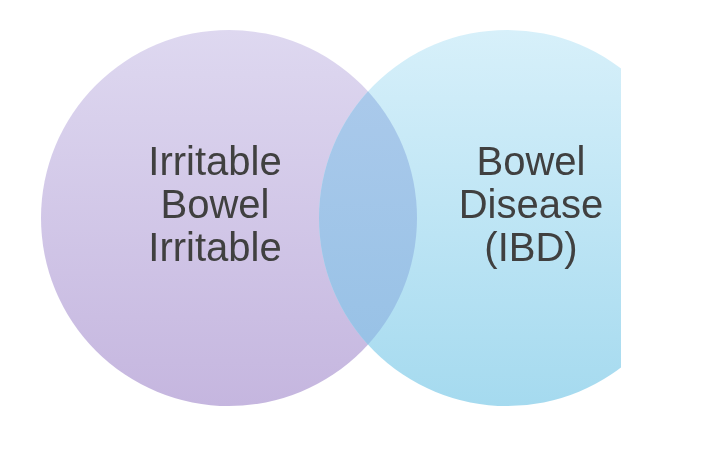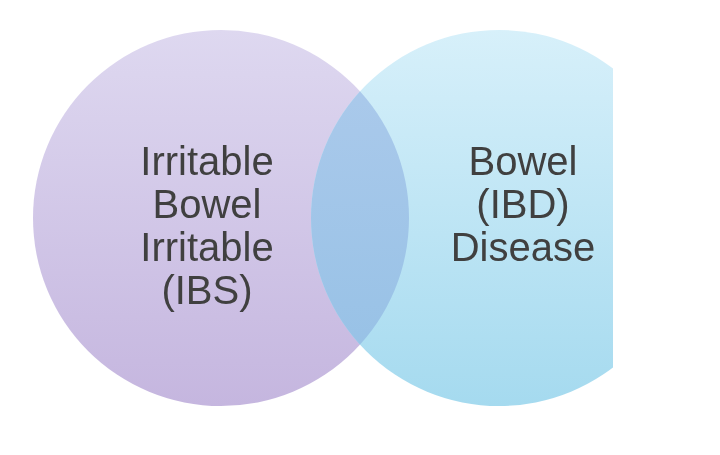--- a/index.html
+++ b/index.html
@@ -7,20 +7,21 @@
     padding: 0;
     background: #ffffff;
   }
   .stage {
     position: relative;
     width: 613px;
     height: 455px;
     background: #ffffff;
     overflow: hidden;
     font-family: "Liberation Sans", sans-serif;
+    margin-left: 8px;
   }
   .stage svg {
     position: absolute;
     left: 0;
     top: 0;
   }
   .circle-label {
     position: absolute;
     width: 320px;
     text-align: center;
@@ -63,22 +64,21 @@
 
     <circle cx="499" cy="218" r="188" fill="url(#gradRight)"></circle>
 
     <circle cx="499" cy="218" r="188" fill="url(#gradOverlap)" clip-path="url(#clipLeftCircle)"></circle>
   </svg>
 
   <div class="circle-label label-left">
     <span>Irritable</span>
     <span>Bowel</span>
     <span>Irritable</span>
-    <span>(IBS)</span>
   </div>
 
   <div class="circle-label label-right">
     <span>Bowel</span>
+    <span>Disease</span>
     <span>(IBD)</span>
-    <span>Disease</span>
   </div>
 
 </div>
 
 </body></html>

